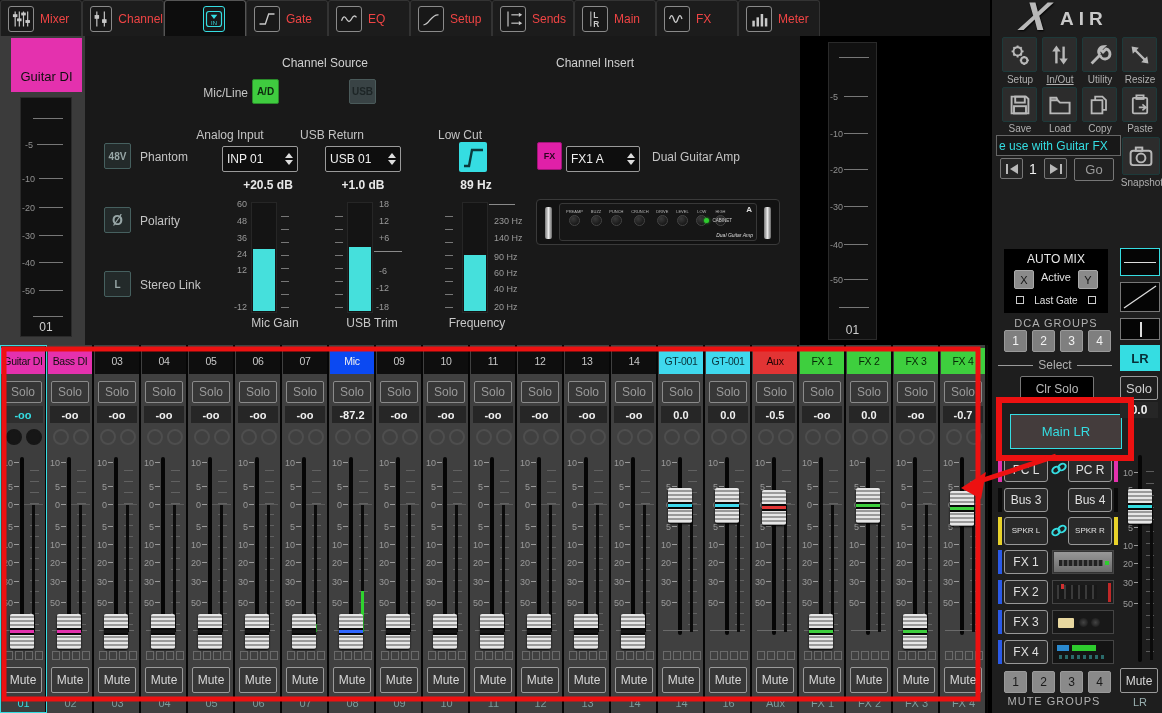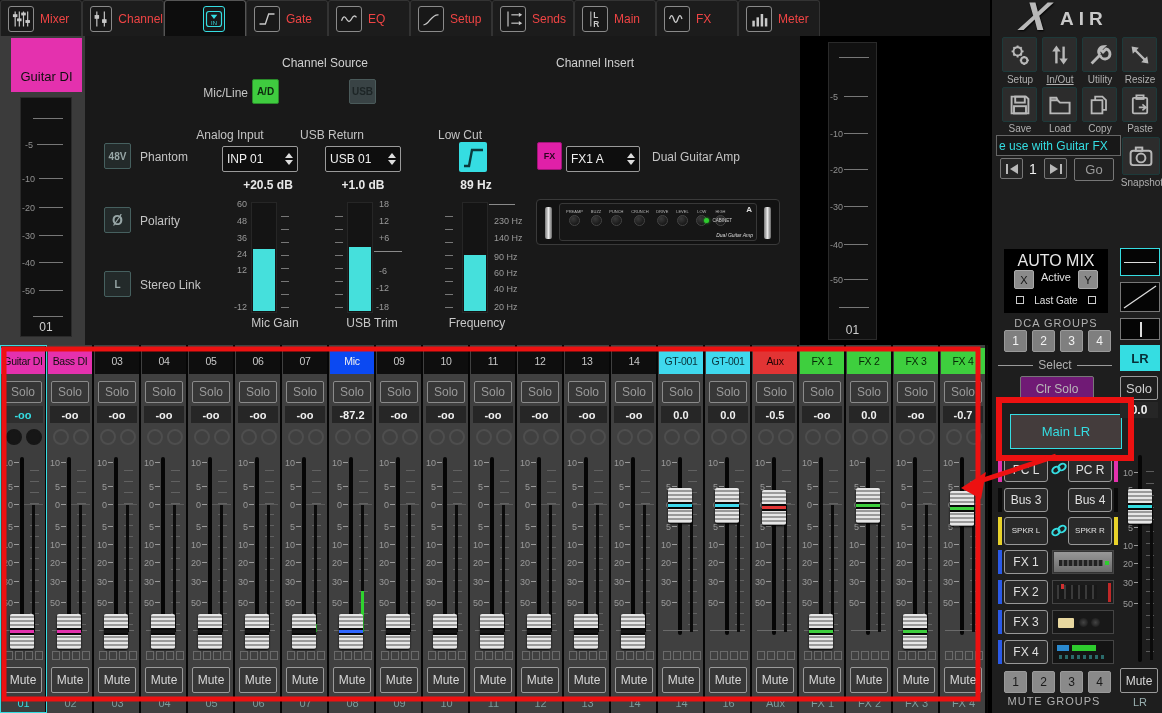--- a/index.html
+++ b/index.html
@@ -104,33 +104,33 @@
   .util { position:absolute; width:35px; height:35px; background:#2c2c2c; border:1px solid #1d3a3a; border-radius:2px;
           display:flex; align-items:center; justify-content:center; cursor:pointer; }
   .ulab { position:absolute; width:40px; text-align:center; font-size:10px; color:#b0b0b0; }
   .scenebox { position:absolute; left:4px; top:135px; width:125px; height:21px; border:1px solid #666; background:#181818;
               color:#35dde2; font-size:12px; display:flex; align-items:center; padding-left:2px; overflow:hidden; white-space:nowrap; }
   .navbtn { position:absolute; width:23px; height:21px; background:#252525; border:1px solid #777; border-radius:2px;
             display:flex; align-items:center; justify-content:center; cursor:pointer; }
   .gobtn { position:absolute; left:82px; top:158px; width:40px; height:23px; background:#202020; border:1px solid #777;
            border-radius:2px; color:#9a9a9a; font-size:13px; font-family:inherit; cursor:pointer; }
   .automix { position:absolute; left:12px; top:249px; width:104px; height:64px; background:#000; }
-  .amx-title { text-align:center; font-size:16px; color:#e8e8e8; padding-top:3px; }
+  .amx-title { text-align:center; font-size:12px; color:#e8e8e8; padding-top:3px; }
   .xybtn { position:absolute; width:20px; height:19px; background:#8a8a8a; border:1px solid #aaa; border-radius:2px;
            color:#151515; font-size:11px; font-family:inherit; cursor:pointer; }
   .amx-active { position:absolute; left:0; width:100%; text-align:center; top:22px; font-size:11px; color:#e0e0e0; }
   .chk { position:absolute; width:8px; height:8px; border:1px solid #ccc; background:transparent; cursor:pointer; }
   .amx-lg { position:absolute; left:0; width:100%; text-align:center; top:46px; font-size:10px; color:#e0e0e0; }
   .grplab { position:absolute; width:120px; text-align:center; font-size:11px; color:#b0b0b0; letter-spacing:1px; }
   .numbtn { position:absolute; width:23px; height:22px; background:#7f7f7f; border:1px solid #9a9a9a; border-radius:2px;
             color:#f2f2f2; font-size:12px; font-family:inherit; cursor:pointer; }
   .numbtn.dark { color:#1a1a1a; background:#8a8a8a; }
   .selectrow { position:absolute; left:6px; top:358px; width:114px; display:flex; align-items:center; gap:5px; color:#b0b0b0; font-size:12px; }
   .selectrow .ln { flex:1; height:1px; background:#9a9a9a; }
-  .clrsolo { position:absolute; left:28px; top:376px; width:74px; height:25px; background:#701a75; border:1px solid #777;
+  .clrsolo { position:absolute; left:28px; top:376px; width:74px; height:25px; background:#000000; border:1px solid #777;
              border-radius:2px; color:#b8b8b8; font-size:12px; font-family:inherit; cursor:pointer; }
   .mainlr { position:absolute; left:18px; top:414px; width:112px; height:35px; background:#443c3c; border:1px solid #35dde2;
             color:#35dde2; font-size:13px; font-family:inherit; cursor:pointer; }
   .rbtn { position:absolute; width:44px; height:24px; background:#2a2a2a; border:1px solid #999; border-radius:3px;
           color:#e0e0e0; font-size:12px; font-family:inherit; cursor:pointer; line-height:1; }
   .rbtn.small { font-size:8px; height:28px; }
   .ctab { position:absolute; width:4px; }
   .fxthumb { position:absolute; left:60px; width:62px; height:24px; border:1px solid #444; background:#101010; }
   .dispbox { position:absolute; left:128px; width:40px; background:#050505; border:1px solid #777; }
   .lrbadge { position:absolute; left:128px; top:345px; width:40px; height:26px; background:#35dde2; color:#073038;

